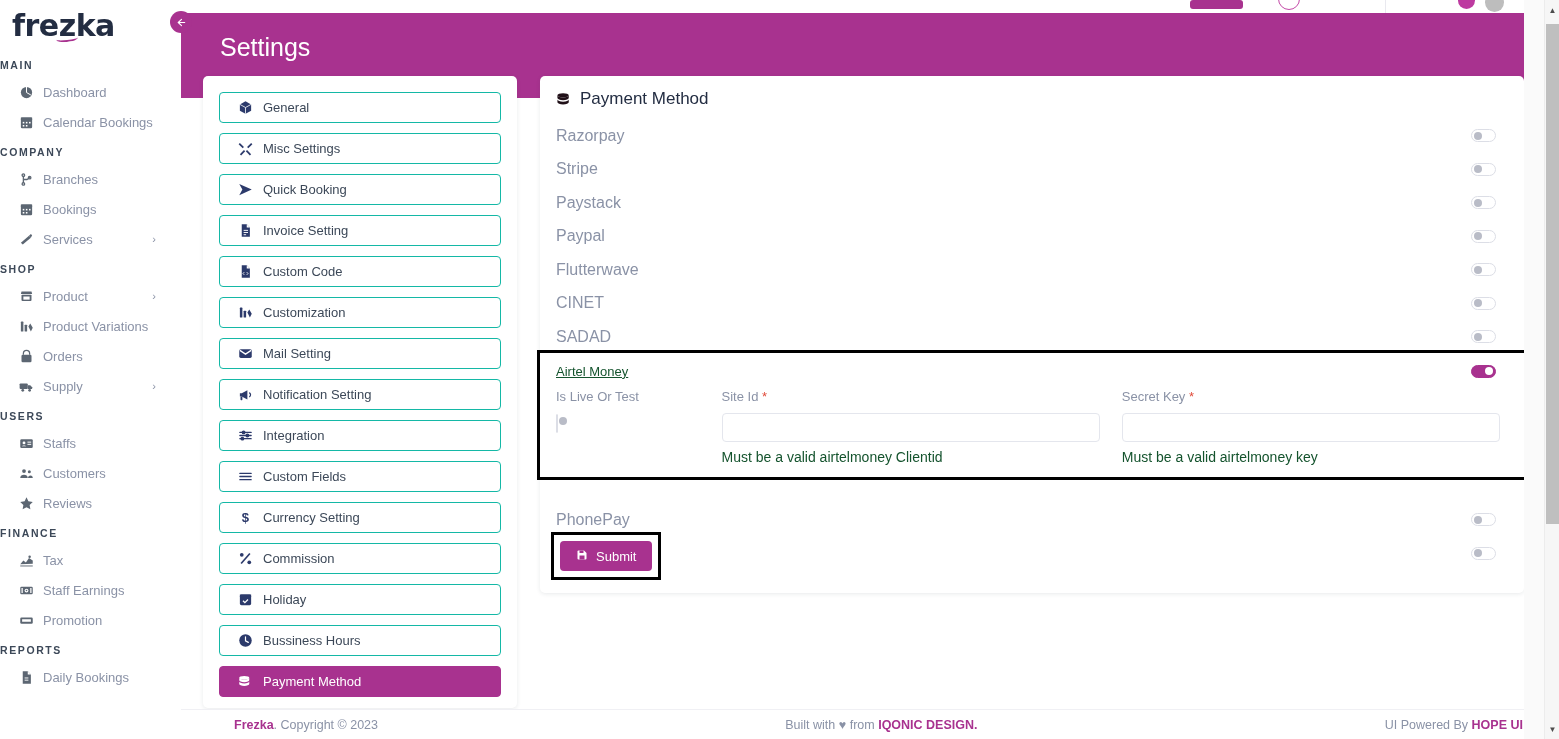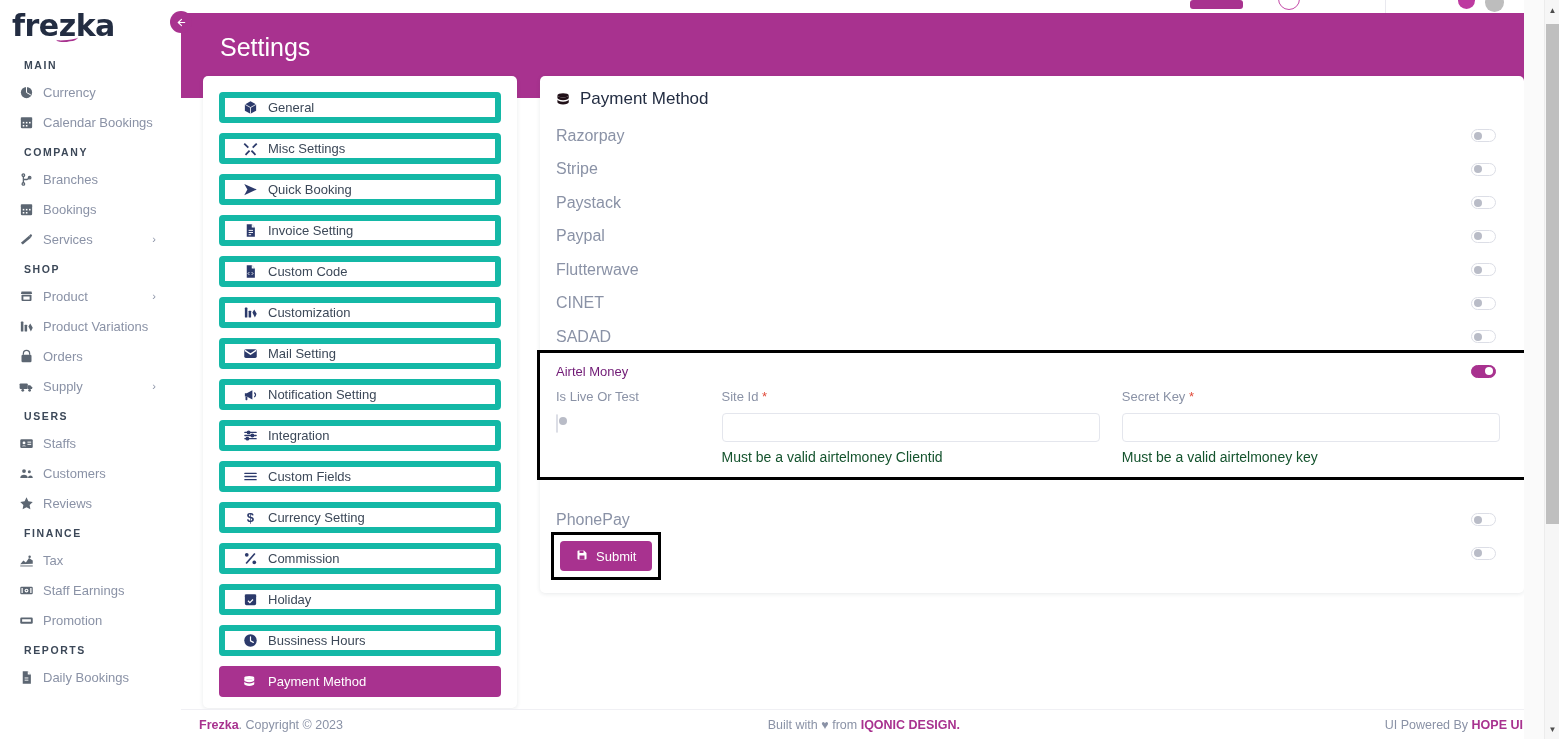--- a/index.html
+++ b/index.html
@@ -27,21 +27,21 @@
   .brand .swoosh {
     position: absolute; left: 44px; top: 27px;
     width: 22px; height: 7px;
     border-bottom: 2.5px solid #a8328f;
     border-radius: 50%;
     transform: rotate(-6deg);
   }
   .nav { position: absolute; left: 0; top: 50px; width: 170px; }
   .nav-section {
     font-size: 10.5px; font-weight: 600; letter-spacing: 1.6px;
-    color: #3c4858; padding: 9px 0 6px 24px; text-transform: uppercase;
+    color: #3c4858; padding: 9px 0 6px 0; text-transform: uppercase;
   }
   .nav-item {
     display: flex; align-items: center;
     height: 30px; padding-left: 18px; padding-right: 12px;
     color: #8a92a6; font-size: 13px; cursor: pointer;
     position: relative;
   }
   .nav-item .ic {
     width: 16px; height: 16px; margin-right: 9px;
     display: inline-flex; align-items: center; justify-content: center;
@@ -102,21 +102,21 @@
   
   .settings-menu {
     position: absolute; left: 203px; top: 76px;
     width: 314px; height: 632px;
     background: #ffffff; border-radius: 5px;
     box-shadow: 0 1px 4px rgba(31,45,61,0.10);
     padding: 16px;
   }
   .sm-item {
     height: 31px; margin-bottom: 10px;
-    border: 6px solid #14b8a6; border-radius: 4px;
+    border: 1px solid #14b8a6; border-radius: 4px;
     display: flex; align-items: center; padding-left: 17px;
     font-size: 13px; color: #3c4858; cursor: pointer; background:#fff;
   }
   .sm-item .ic {
     width: 16px; height: 16px; margin-right: 10px;
     display: inline-flex; align-items: center; justify-content: center;
     color: #2c3a6b; flex: 0 0 16px;
   }
   .sm-item.active {
     background: #a8328f; border-color: #a8328f; color: #ffffff;
@@ -162,21 +162,21 @@
     position: absolute; left: 0px; top: 277px;
     width: 984px; height: 124px;
     background: #ffffff;
     outline: 3px solid #000000;
     padding: 0;
   }
   .eb-head {
     display: flex; align-items: center; justify-content: space-between;
     height: 36px; padding: 0 28px 0 16px;
   }
-  .eb-head .name { font-size: 13px; color: #701a75; }
+  .eb-head .name { font-size: 13px; color: #14532d; text-decoration: underline; }
   .eb-fields {
     display: flex; padding: 0 24px 0 16px; gap: 22px;
   }
   .fld { }
   .fld.live { width: 145px; }
   .fld.text { width: 382px; }
   .fld-label {
     font-size: 13px; color: #8a92a6; margin-bottom: 9px; display: block;
   }
   .req { color: #e04b3a; font-size: 13px; }
@@ -211,21 +211,21 @@
   
   .footer {
     position: absolute; left: 181px; top: 709px;
     width: 1360px; height: 30px;
     background: #ffffff;
     border-top: 1px solid #f0f0f4;
     display: flex; align-items: center;
     padding: 0 18px 0 18px;
     font-size: 12.5px; color: #8a92a6;
   }
-  .footer .left { flex: 0 0 auto; }
+  .footer .left { flex: 0 0 auto; margin-left: 35px; }
   .footer .center { flex: 1 1 auto; text-align: center; }
   .footer .right { flex: 0 0 auto; }
   .accent { color: #a8328f; font-weight: 600; }
   .heart { color: #8a92a6; }
 
   
   .vscroll {
     position: absolute; right: 0; top: 0; width: 15px; height: 739px;
     background: #f6f6f6; border-left: 1px solid #ececec;
   }
@@ -257,21 +257,21 @@
     </div>
     <div class="nav" id="nav">
         <div class="nav-section">MAIN</div>
         <div class="nav-item">
           <span class="ic">
             <svg width="15" height="15" viewBox="0 0 24 24" fill="currentColor" stroke="none">
               <circle cx="12" cy="12" r="9"></circle>
               <path d="M12 3v9l7 4" stroke="#fff" stroke-width="1.6" fill="none"></path>
             </svg>
           </span>
-          <span class="nav-label">Currency</span>
+          <span class="nav-label">Dashboard</span>
         </div>
         <div class="nav-item">
           <span class="ic">
             <svg width="15" height="15" viewBox="0 0 24 24" fill="currentColor" stroke="none">
               <rect x="3" y="4" width="18" height="17" rx="2"></rect>
               <rect x="3" y="4" width="18" height="4" fill="#5c6672"></rect>
               <rect x="6" y="11" width="2.5" height="2.5" fill="#fff"></rect>
               <rect x="11" y="11" width="2.5" height="2.5" fill="#fff"></rect>
               <rect x="16" y="11" width="2.5" height="2.5" fill="#fff"></rect>
               <rect x="6" y="16" width="2.5" height="2.5" fill="#fff"></rect>

